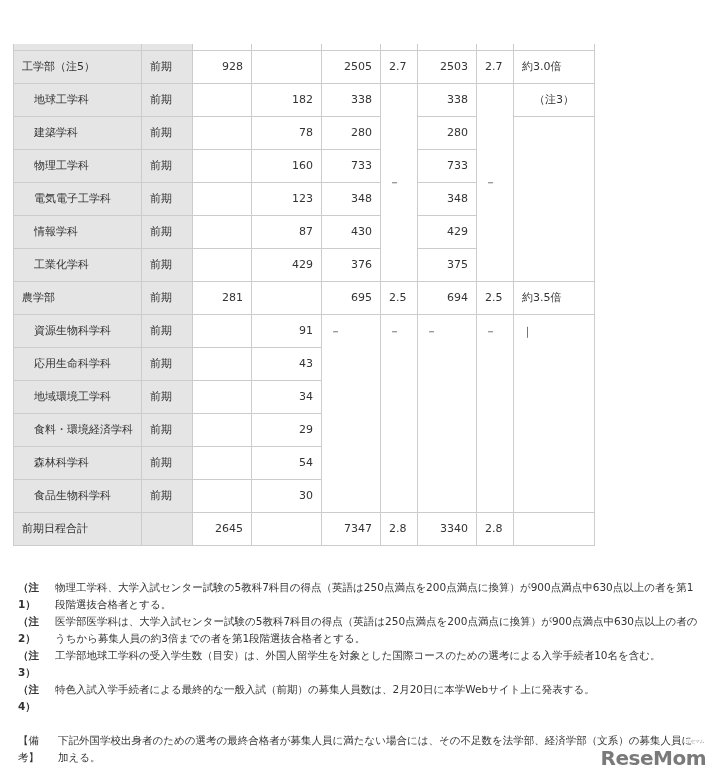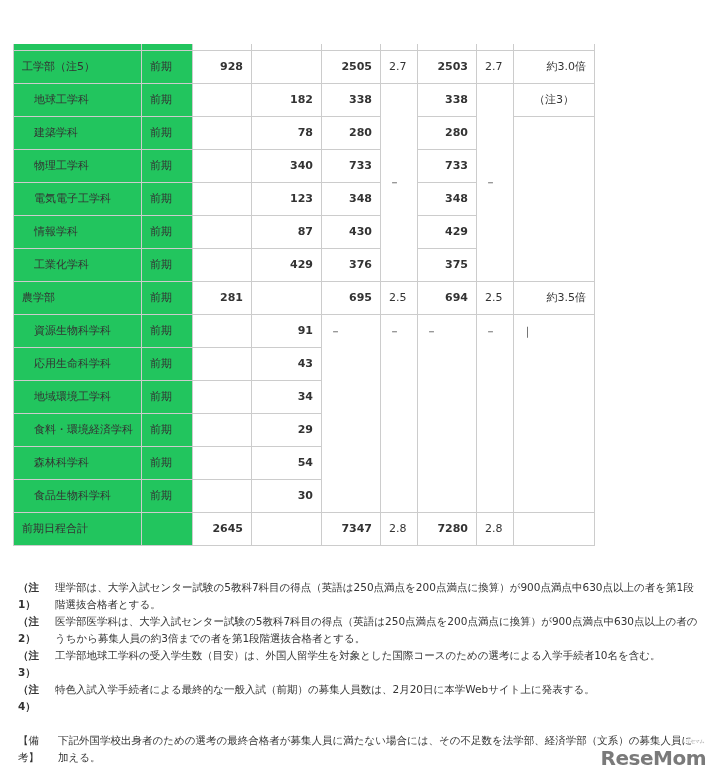--- a/index.html
+++ b/index.html
@@ -16,25 +16,25 @@
   }
   table.adm td {
     border: 1px solid #cccccc;
     height: 33px;
     padding: 0 8px;
     box-sizing: border-box;
     white-space: nowrap;
     vertical-align: middle;
   }
   table.adm tr.cap td { height: 6px; padding: 0; border-top: none; }
-  td.hd { background: #22c55e; }
+  td.hd { background: #e5e5e5; }
   td.sub { padding-left: 20px !important; }
-  td.num { text-align: right; font-weight: bold; }
+  td.num { text-align: right; }
   td.ctr { text-align: left; }
-  td.rem { text-align: right; }
+  td.rem { text-align: left; }
   td.remc { text-align: center; }
   .notes {
     position: absolute; left: 18px; top: 579px; width: 680px;
     font-size: 10.5px; line-height: 17px;
   }
   .note { display: flex; }
   .note .lbl { width: 37px; flex: none; font-weight: bold; }
   .note .txt { flex: 1; }
   .remark { display: flex; margin-top: 17px; }
   .remark .lbl { width: 40px; flex: none; }
@@ -102,21 +102,21 @@
     <td class="num"></td>
     <td class="num">78</td>
     <td class="num">280</td>
     <td class="num">280</td>
     <td rowspan="5"></td>
   </tr>
   <tr>
     <td class="hd sub">物理工学科</td>
     <td class="hd">前期</td>
     <td class="num"></td>
-    <td class="num">340</td>
+    <td class="num">160</td>
     <td class="num">733</td>
     <td class="num">733</td>
   </tr>
   <tr>
     <td class="hd sub">電気電子工学科</td>
     <td class="hd">前期</td>
     <td class="num"></td>
     <td class="num">123</td>
     <td class="num">348</td>
     <td class="num">348</td>
@@ -191,32 +191,32 @@
     <td class="num">30</td>
   </tr>
 
   <tr>
     <td class="hd">前期日程合計</td>
     <td class="hd"></td>
     <td class="num">2645</td>
     <td class="num"></td>
     <td class="num">7347</td>
     <td class="ctr">2.8</td>
-    <td class="num">7280</td>
+    <td class="num">3340</td>
     <td class="ctr">2.8</td>
     <td class="rem"></td>
   </tr>
 </tbody>
     </table>
 </div>
 
 <div class="notes">
   <div class="note">
     <span class="lbl">（注1）</span>
-    <span class="txt">理学部は、大学入試センター試験の5教科7科目の得点（英語は250点満点を200点満点に換算）が900点満点中630点以上の者を第1段階選抜合格者とする。</span>
+    <span class="txt">物理工学科、大学入試センター試験の5教科7科目の得点（英語は250点満点を200点満点に換算）が900点満点中630点以上の者を第1段階選抜合格者とする。</span>
   </div>
   <div class="note">
     <span class="lbl">（注2）</span>
     <span class="txt">医学部医学科は、大学入試センター試験の5教科7科目の得点（英語は250点満点を200点満点に換算）が900点満点中630点以上の者のうちから募集人員の約3倍までの者を第1段階選抜合格者とする。</span>
   </div>
   <div class="note">
     <span class="lbl">（注3）</span>
     <span class="txt">工学部地球工学科の受入学生数（目安）は、外国人留学生を対象とした国際コースのための選考による入学手続者10名を含む。</span>
   </div>
   <div class="note">

